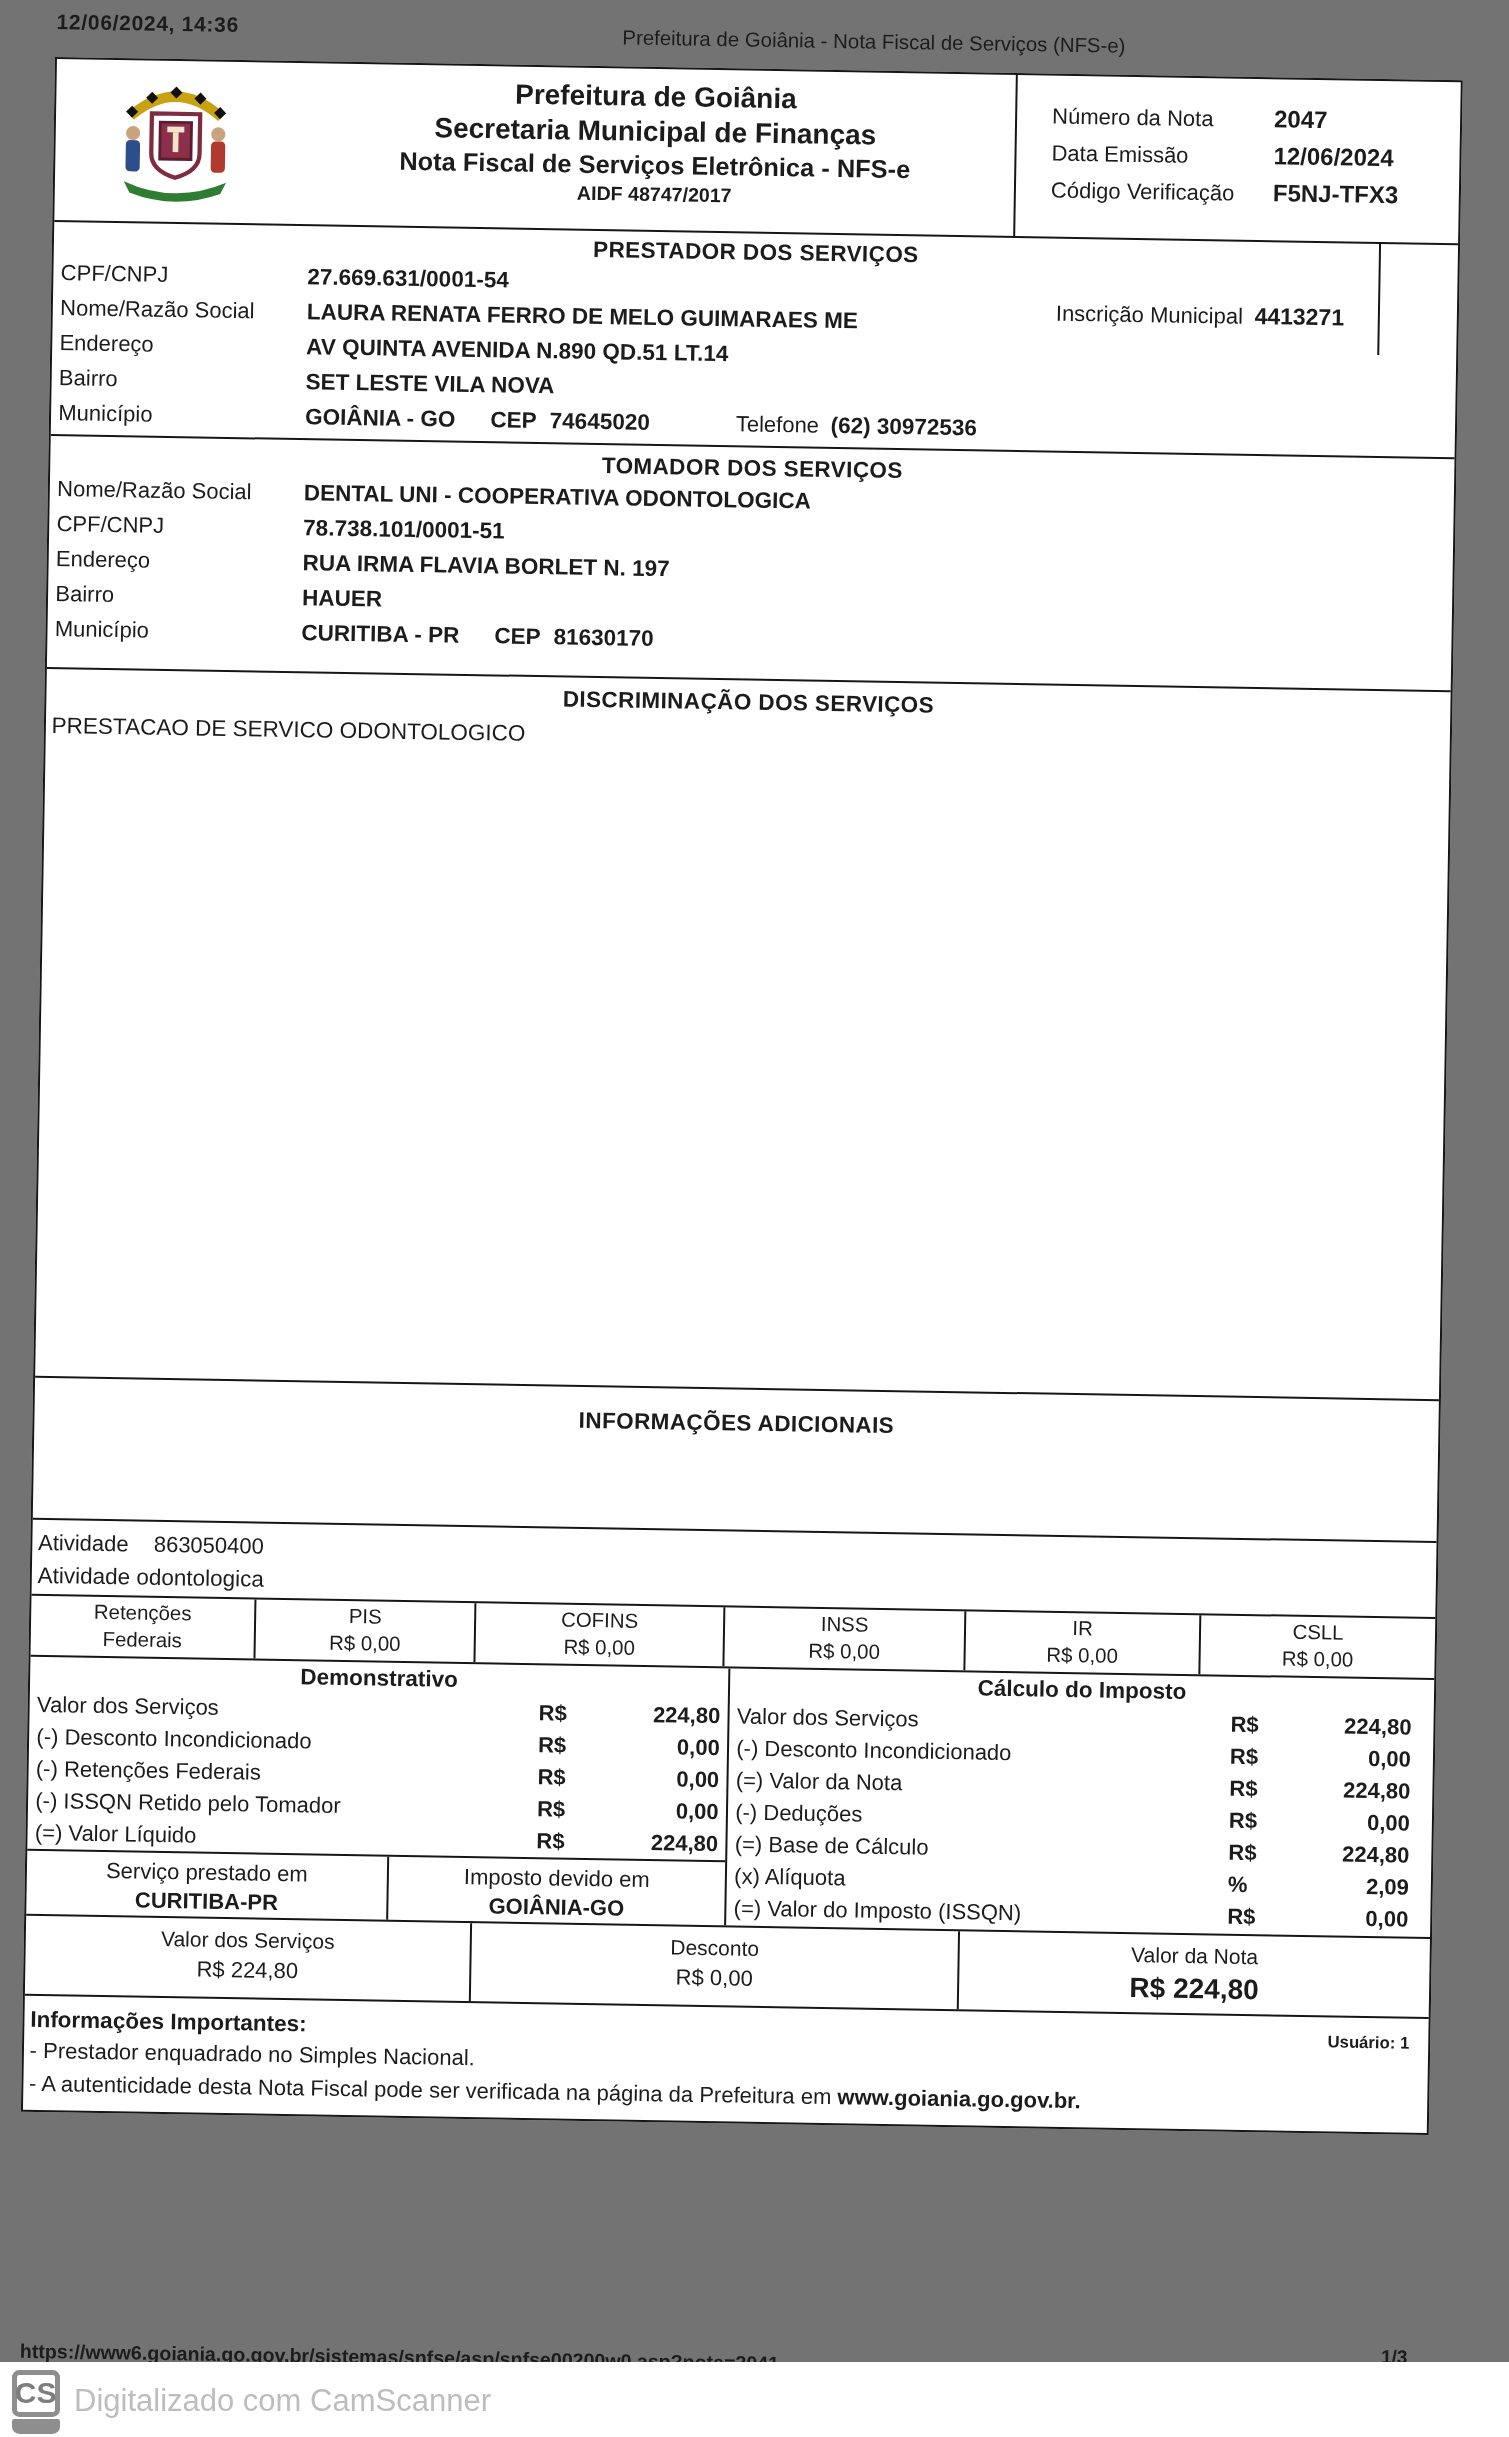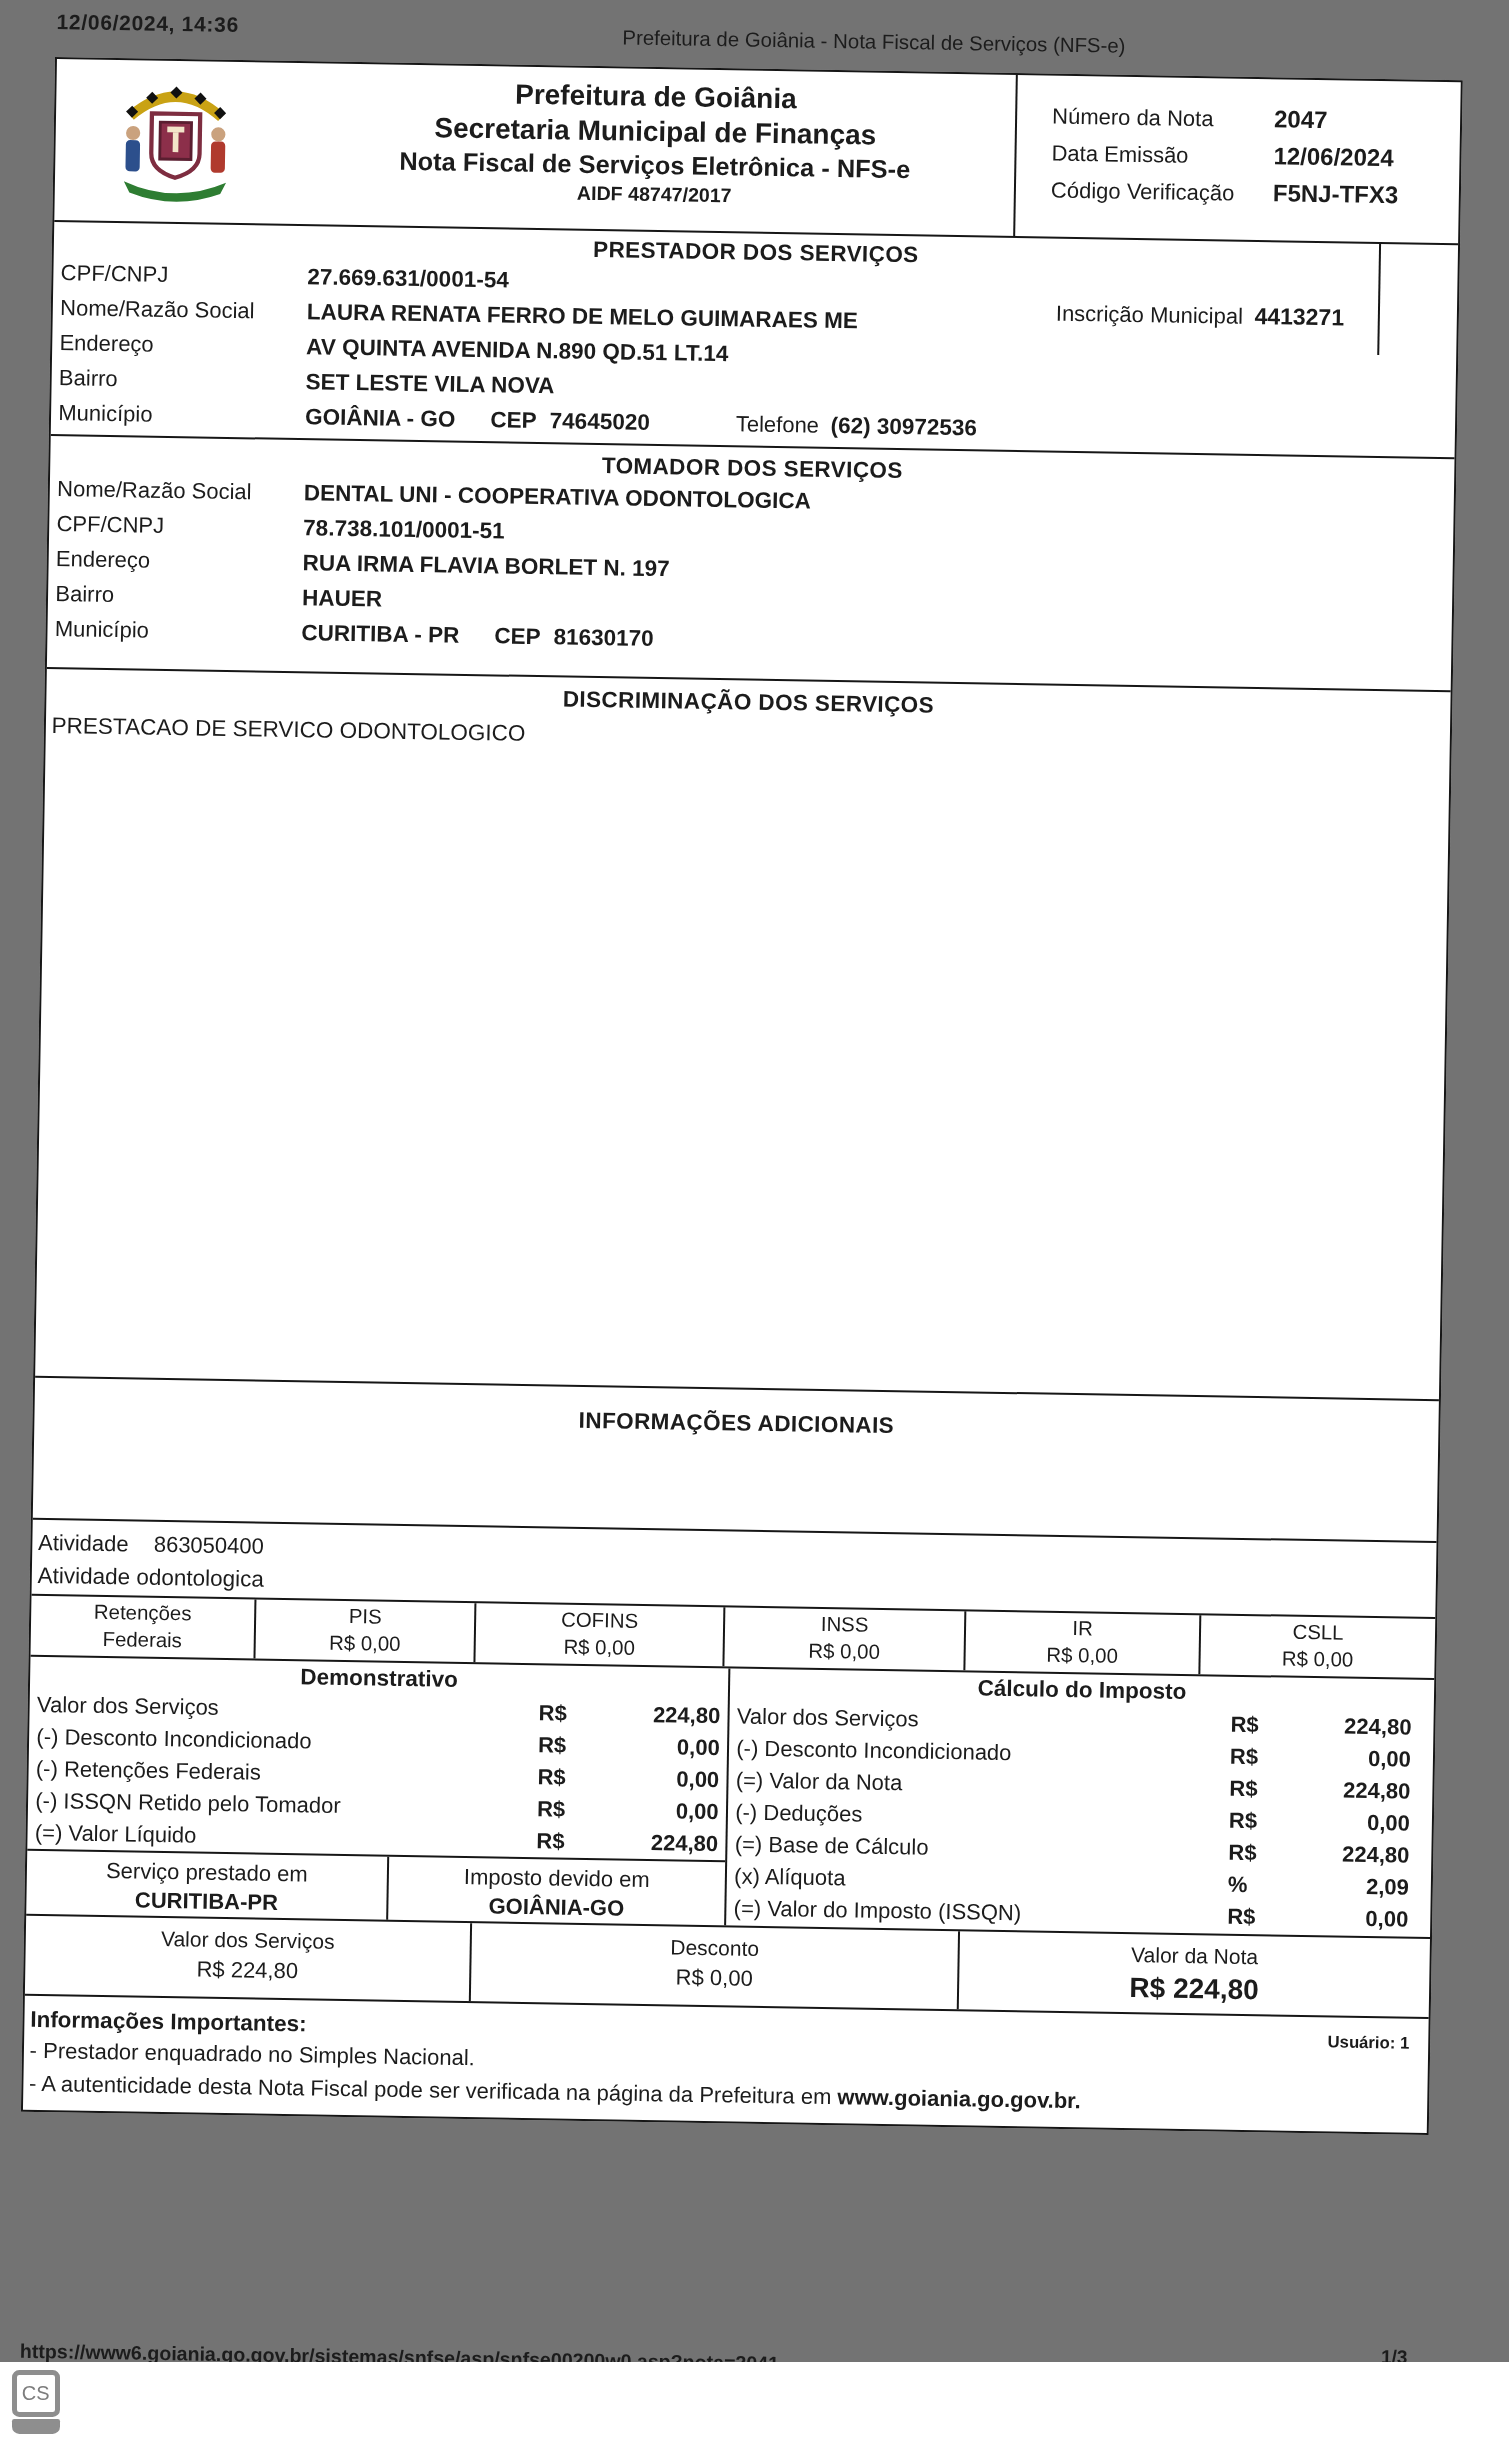--- a/index.html
+++ b/index.html
@@ -80,21 +80,21 @@
   .imp-usuario { position:absolute; right:19px; top:14.5px; font-size:16.7px; font-weight:bold; }
   .imp-line { font-size:22px; line-height:33px; }
   .imp-line b { }
 
   .footer-url { position:absolute; left:58px; top:2340px; font-size:19.6px; font-weight:bold; }
   .footer-page { position:absolute; left:1419px; top:2324px; font-size:19px; font-weight:bold; }
 
   
   .cam-strip { position:absolute; left:0; bottom:0; width:100%; height:76px; background:#fff; }
   .cs-icon { position:absolute; left:11.6px; bottom:4.4px; width:48px; }
-  .cs-box { width:48px; height:47px; border:5.1px solid #8e8e8e; border-radius:7.3px; display:flex; align-items:center; justify-content:center; font-weight:normal; font-size:20px; color:#7d7d7d; background:#fff; }
+  .cs-box { width:48px; height:47px; border:5.1px solid #8e8e8e; border-radius:7.3px; display:flex; align-items:center; justify-content:center; font-weight:bold; font-size:30px; color:#7d7d7d; background:#fff; }
   .cs-base { width:48px; height:14.5px; background:#8e8e8e; border-radius:2.2px 2.2px 7.3px 7.3px; margin-top:2.2px; }
   .cs-text { position:absolute; left:74px; bottom:19px; font-size:31px; color:#bdbdbd; }
 </style>
 </head>
 <body>
 
 <div class="page">
   <div class="scan">
 
     <div class="timestamp">12/06/2024, 14:36</div>
@@ -356,15 +356,16 @@
 
     <div class="footer-url">https://www6.goiania.go.gov.br/sistemas/snfse/asp/snfse00200w0.asp?nota=2041</div>
     <div class="footer-page">1/3</div>
   </div>
 
   <div class="cam-strip">
     <div class="cs-icon">
       <div class="cs-box">CS</div>
       <div class="cs-base"></div>
     </div>
+    <div class="cs-text">Digitalizado com CamScanner</div>
   </div>
 </div>
 
 
 </body></html>

